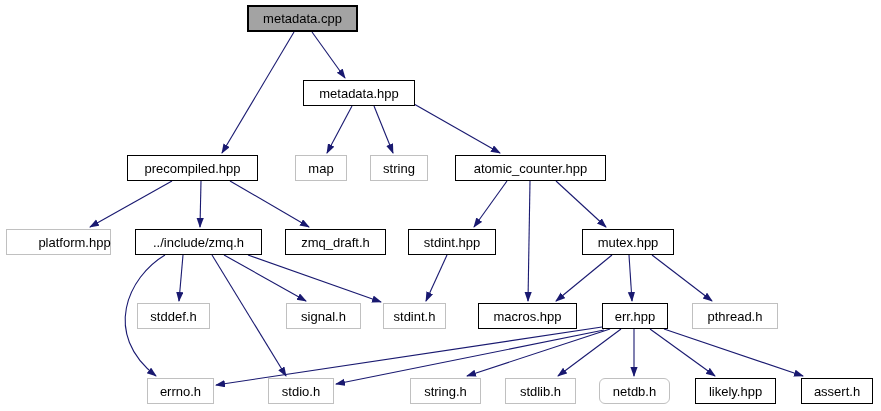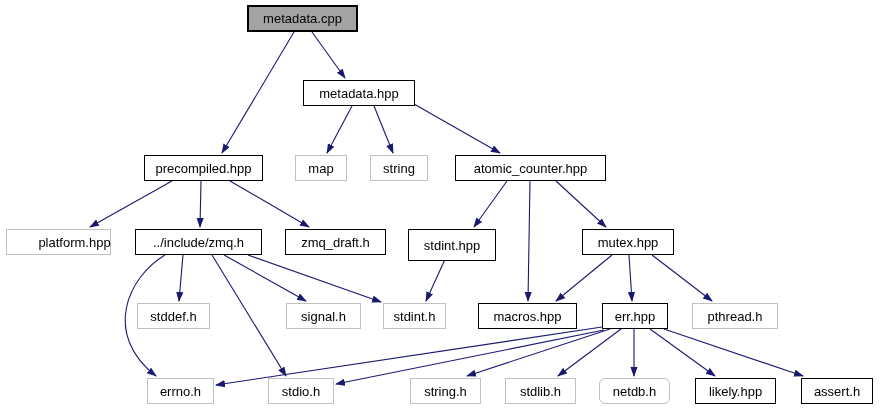--- a/index.html
+++ b/index.html
@@ -68,42 +68,42 @@
         <path d="M664,329 L803,376" class="edge" marker-end="url(#arrowhead)"></path>
       </g>
   </svg>
   <div id="nodes">
       <div class="node root" style="left: 247px; top: 5px; width: 111px; height: 27px;">
         <span>metadata.cpp</span>
       </div>
       <div class="node internal" style="left: 303px; top: 80px; width: 112px; height: 26px;">
         <span>metadata.hpp</span>
       </div>
-      <div class="node internal" style="left: 144px; top: 155px; width: 119px; height: 26px;">
+      <div class="node internal" style="left: 127px; top: 155px; width: 131px; height: 26px;">
         <span>precompiled.hpp</span>
       </div>
       <div class="node external" style="left: 295px; top: 155px; width: 52px; height: 26px;">
         <span>map</span>
       </div>
       <div class="node external" style="left: 370px; top: 155px; width: 58px; height: 26px;">
         <span>string</span>
       </div>
       <div class="node internal" style="left: 455px; top: 155px; width: 151px; height: 26px;">
         <span>atomic_counter.hpp</span>
       </div>
       <div class="node external" style="left: 6px; top: 229px; width: 105px; height: 26px; padding-left: 32px;">
         <span>platform.hpp</span>
       </div>
       <div class="node internal" style="left: 135px; top: 229px; width: 127px; height: 26px;">
         <span>../include/zmq.h</span>
       </div>
       <div class="node internal" style="left: 285px; top: 229px; width: 101px; height: 26px;">
         <span>zmq_draft.h</span>
       </div>
-      <div class="node internal" style="left: 408px; top: 229px; width: 88px; height: 32px;">
+      <div class="node internal" style="left: 408px; top: 229px; width: 88px; height: 26px;">
         <span>stdint.hpp</span>
       </div>
       <div class="node internal" style="left: 582px; top: 229px; width: 92px; height: 26px;">
         <span>mutex.hpp</span>
       </div>
       <div class="node external" style="left: 137px; top: 303px; width: 73px; height: 26px;">
         <span>stddef.h</span>
       </div>
       <div class="node external" style="left: 286px; top: 303px; width: 75px; height: 26px;">
         <span>signal.h</span>

